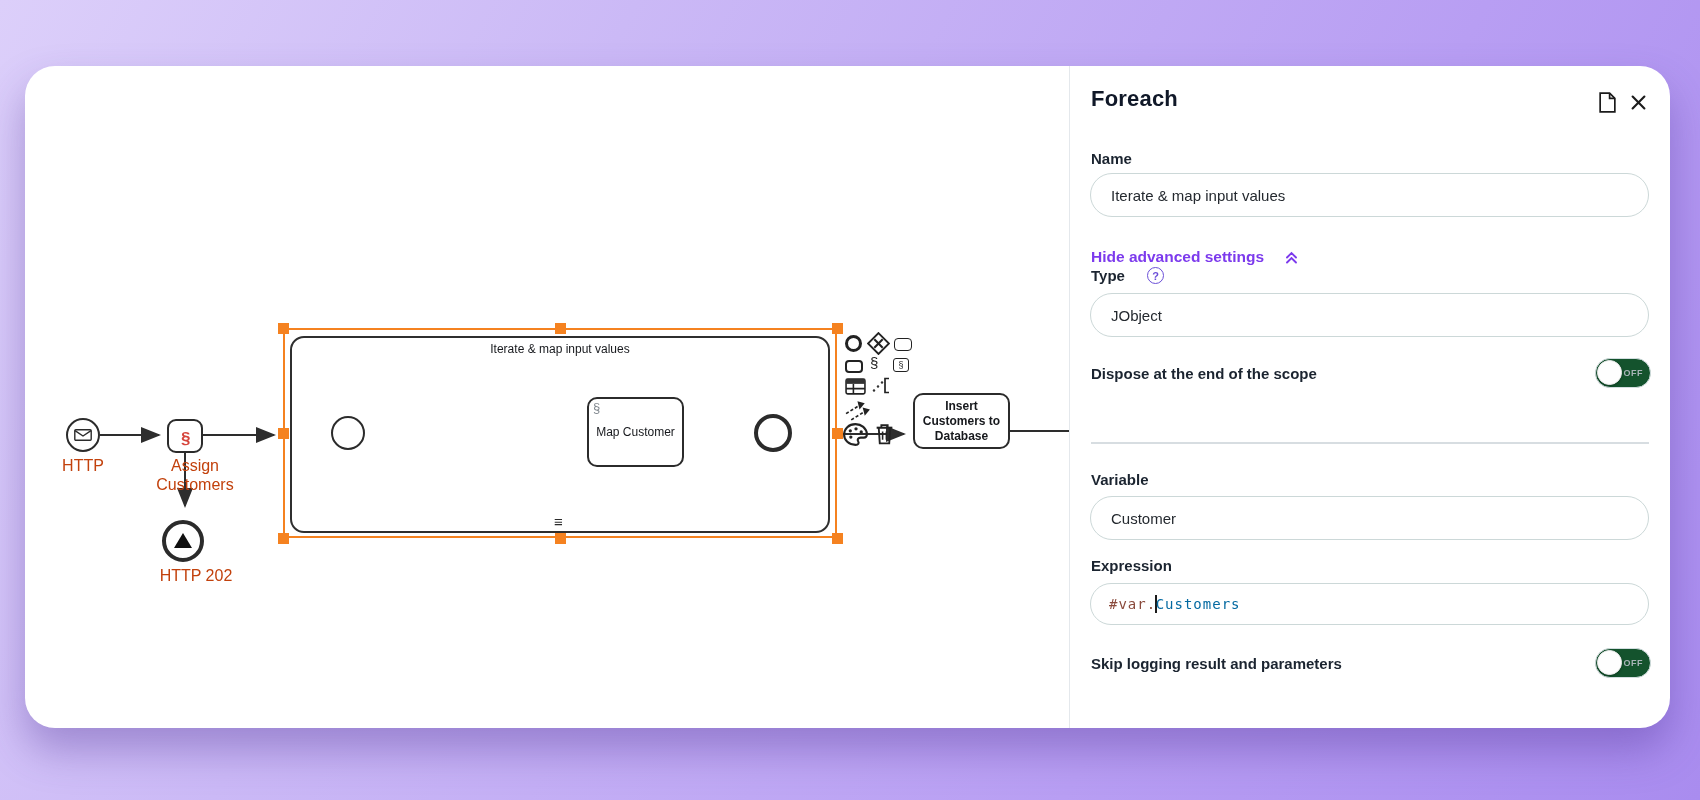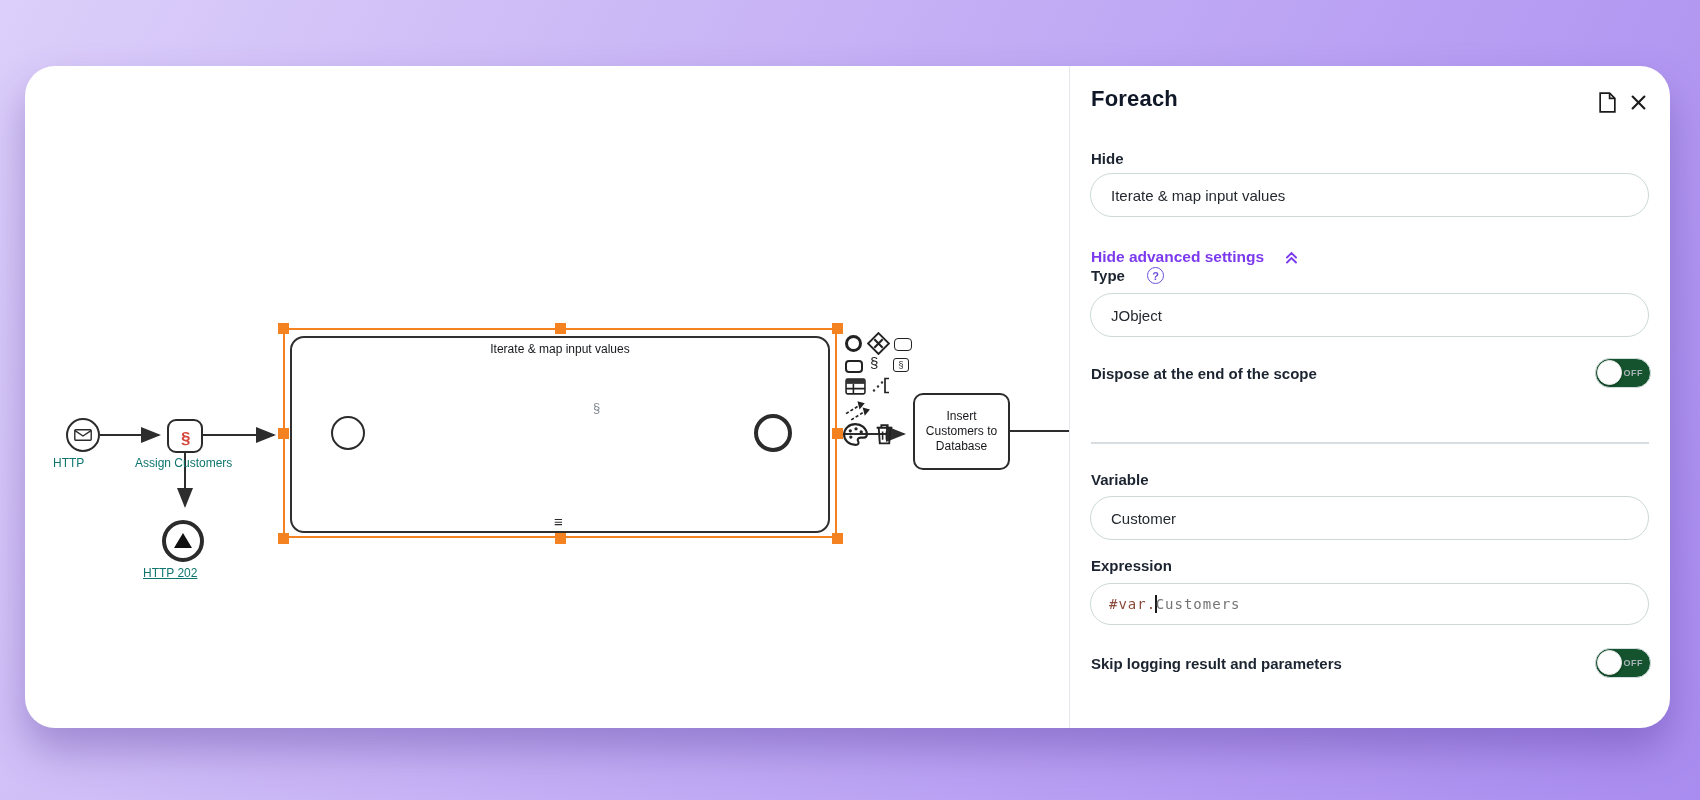--- a/index.html
+++ b/index.html
@@ -13,21 +13,21 @@
     border-radius:30px 0 0 30px; overflow:hidden; }
   .vdivider { position:absolute; left:1044px; top:0; width:1px; height:662px; background:#e4e8ec; }
 
   
   .connectors { position:absolute; left:0; top:0; pointer-events:none; }
   .event { position:absolute; border-radius:50%; background:#fff; border:2px solid #2b2b2b; }
   .event.thick { border-width:4px; }
   .task { position:absolute; background:#fff; border:2px solid #2b2b2b; border-radius:10px;
     display:flex; align-items:center; justify-content:center; text-align:center;
     font-size:12px; line-height:1.25; color:#16181c; }
-  .nodelabel { position:absolute; text-align:left; font-size:12px; color:#0f766e; line-height:1.2; }
+  .nodelabel { position:absolute; text-align:center; font-size:16px; color:#c2410c; line-height:1.2; }
   .container-box { position:absolute; background:#fff; border:2px solid #2f2f2f; border-radius:14px; }
   .container-title { position:absolute; width:100%; text-align:center; top:4px; font-size:12px; color:#16181c; }
   .hamburger { position:absolute; font-size:15px; color:#2b2b2b; line-height:1; }
   .sel { position:absolute; border:2px solid #f58220; }
   .handle { position:absolute; width:11px; height:11px; background:#f58220; }
   .env-wrap { width:100%; height:100%; display:flex; align-items:center; justify-content:center; }
   .tri-up { width:0; height:0; border-left:9px solid transparent; border-right:9px solid transparent;
     border-bottom:15px solid #101010; margin-top:-2px; }
   .script-red { position:absolute; font-size:17px; font-weight:700; color:#d6453c; line-height:1;
     text-shadow:0 0 2px #fff; }
@@ -58,21 +58,21 @@
   .knob { position:absolute; left:1px; top:1px; width:25px; height:25px; border-radius:50%;
     background:#fefefe; border:1px solid #ececec; box-shadow:0 1px 3px rgba(0,0,0,.28); }
   .off-text { position:absolute; right:7px; top:9px; font-size:9px; font-weight:700;
     color:#a9b4b8; letter-spacing:.5px; }
   .hdivider { position:absolute; left:1066px; top:376px; width:558px; height:1.5px; background:#d7dde1; }
   .code-field { position:absolute; left:1065px; top:517px; width:559px; height:42px;
     border:1px solid #ccd8d8; border-radius:21px; background:#fff; display:flex; align-items:center;
     padding:18px 18px; font-family:"DejaVu Sans Mono","Liberation Mono",monospace; font-size:14px;
     letter-spacing:1px; }
   .code-prefix { color:#8a4a3c; }
-  .code-value { color:#737373; }
+  .code-value { color:#0369a1; }
   .caret { display:inline-block; width:1.5px; height:18px; background:#1b1b1b; margin:0 -1px; vertical-align:middle; }
 </style>
 </head>
 <body>
 
 <div class="bg">
 <div class="card">
 
   <div class="canvas">
 
@@ -104,30 +104,33 @@
     </div>
     <div class="nodelabel" style="left:28px;top:390px;width:60px;">HTTP</div>
 
     <div class="task" style="left:142px;top:353px;width:36px;height:34px;border-radius:9px;"></div>
     <span class="script-red" style="left:156px;top:364px;">§</span>
     <div class="nodelabel" style="left:110px;top:390px;width:120px;">Assign Customers</div>
 
     <div class="event thick" style="left:137px;top:454px;width:42px;height:42px;display:flex;align-items:center;justify-content:center;">
       <div class="tri-up"></div>
     </div>
-    <div class="nodelabel" style="left:118px;top:500px;width:80px;text-decoration:underline;">HTTP 202</div>
+    <div class="nodelabel" style="left:131px;top:500px;width:80px;">HTTP 202</div>
 
     <div class="container-box" style="left:265px;top:270px;width:540px;height:197px;">
       <div class="container-title">Iterate &amp; map input values</div>
       <span class="hamburger" style="left:262px;top:176px;">≡</span>
     </div>
 
     <div class="event" style="left:306px;top:350px;width:34px;height:34px;border-width:2.5px;"></div>
 
 
+    <div class="task" style="left:562px;top:331px;width:97px;height:70px;">
+      <span style="width:88px;">Map Customer</span>
+    </div>
     <span class="script-gray" style="left:568px;top:335px;">§</span>
 
     <div class="event thick" style="left:729px;top:348px;width:38px;height:38px;"></div>
 
     <div class="sel" style="left:258px;top:262px;width:554px;height:210px;"></div>
     <div class="handle" style="left:253px;top:257px;"></div>
     <div class="handle" style="left:530px;top:257px;"></div>
     <div class="handle" style="left:807px;top:257px;"></div>
     <div class="handle" style="left:253px;top:362px;"></div>
     <div class="handle" style="left:807px;top:362px;"></div>
@@ -190,21 +193,21 @@
     </div>
     <div class="tb-icon" style="left:850px;top:357px;">
       <svg width="19" height="22" viewBox="0 0 18 21" fill="none" stroke="#222">
         <path d="M1.5 4.5 H16.5" stroke-width="2"></path>
         <path d="M6 4 V2 H12 V4" stroke-width="1.8"></path>
         <path d="M3.5 4.5 L4.5 19.5 H13.5 L14.5 4.5" stroke-width="1.8"></path>
         <path d="M7.2 8 V16 M10.8 8 V16" stroke-width="1.5"></path>
       </svg>
     </div>
 
-    <div class="task" style="left:888px;top:327px;width:97px;height:77px;">
+    <div class="task" style="left:888px;top:327px;width:97px;height:56px;font-weight:bold;">
       <span style="width:82px;">Insert Customers to Database</span>
     </div>
   </div>
 
   <div class="vdivider"></div>
 
   <div>
     <div class="panel-title">Foreach</div>
 
     <div class="icon-btn" style="left:1571px;top:24px;width:22px;height:24px;">
@@ -212,21 +215,21 @@
         <path d="M1 1 H10 L15 6 V19 H1 Z"></path>
             <path d="M10 1 V6 H15"></path>
       </svg>
     </div>
     <div class="icon-btn" style="left:1603px;top:26px;width:20px;height:20px;">
       <svg width="15" height="15" viewBox="0 0 14 14" stroke="#1b1b1b" stroke-width="2" stroke-linecap="round">
         <path d="M1.5 1.5 L12.5 12.5 M12.5 1.5 L1.5 12.5"></path>
       </svg>
     </div>
 
-    <div class="field-label" style="left:1066px;top:84px;">Hide</div>
+    <div class="field-label" style="left:1066px;top:84px;">Name</div>
     <input class="field" style="top: 107px;" value="Iterate &amp; map input values">
 
     <div class="adv-link">
       <span>Hide advanced settings</span>
       <svg width="13" height="15" viewBox="0 0 13 14" fill="none" stroke="#7c3aed" stroke-width="1.9" stroke-linecap="round">
         <polyline points="2,7 6.5,2.5 11,7"></polyline>
             <polyline points="2,12 6.5,7.5 11,12"></polyline>
       </svg>
     </div>
 

